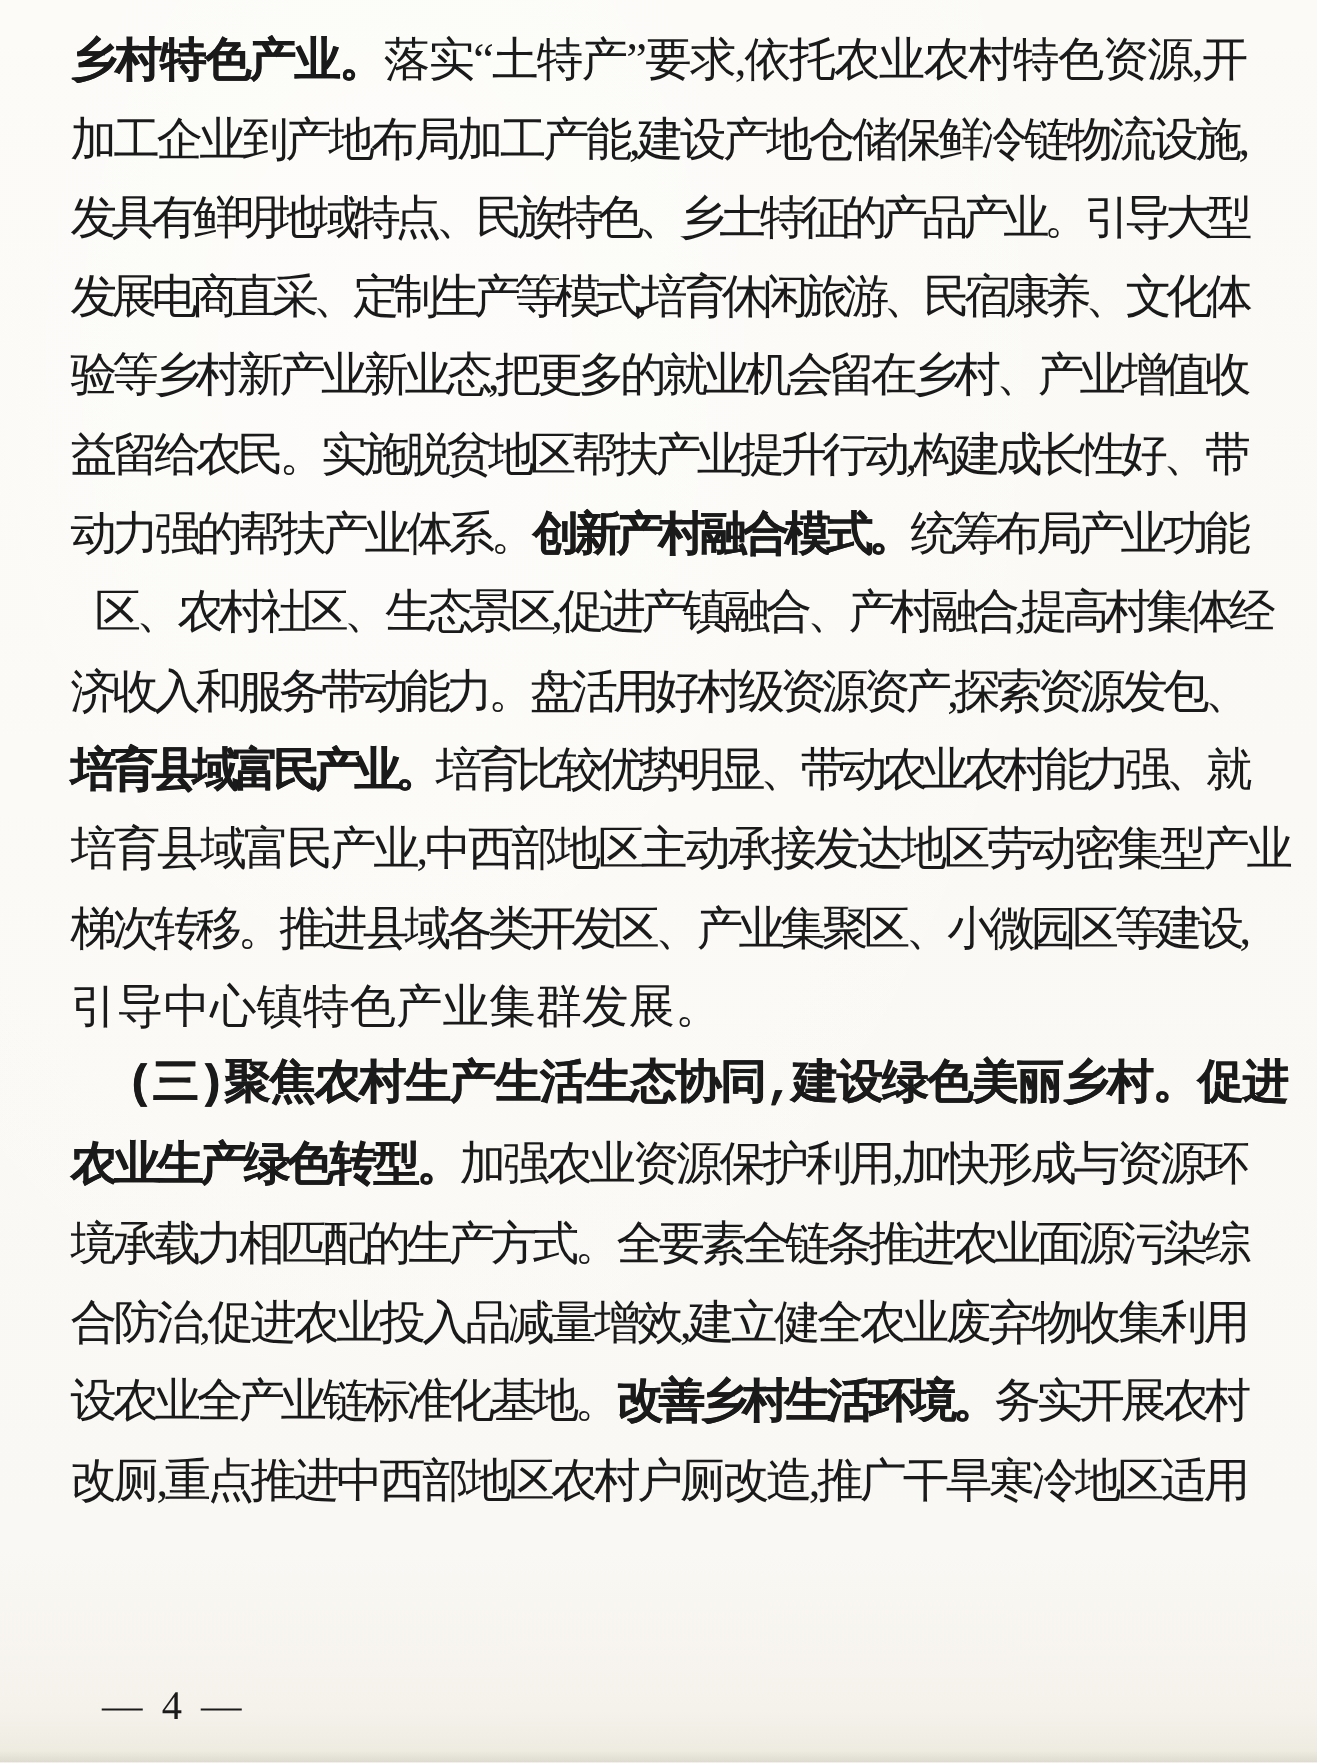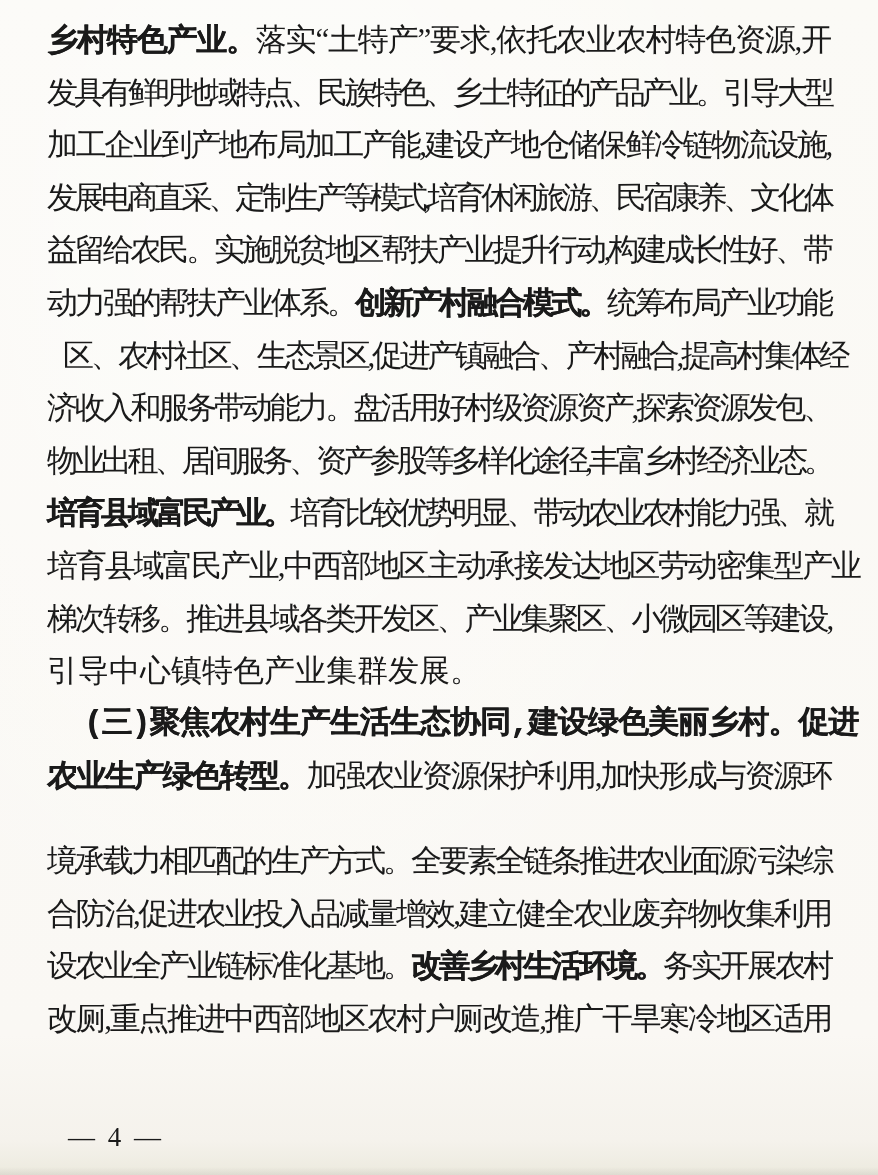--- a/index.html
+++ b/index.html
@@ -64,34 +64,34 @@
     background: linear-gradient(180deg, rgba(0,0,0,0) 0%, rgba(90,85,80,0.10) 100%);
     pointer-events: none;
   }
 </style>
 </head>
 <body>
 
 <div class="page" style="color: rgb(26, 26, 26);">
   <div class="text-block">
       <div class="line" style="letter-spacing: -1.17349px;"><span class="seg b">乡村特色产业。</span><span class="seg">落实“土特产”要求,依托农业农村特色资源,开</span></div>
+      <div class="line" style="letter-spacing: -2.36207px;"><span class="seg">加工企业到产地布局加工产能,建设产地仓储保鲜冷链物流设施,</span></div>
       <div class="line" style="letter-spacing: -3.96552px;"><span class="seg">发具有鲜明地域特点、民族特色、乡土特征的产品产业。引导大型</span></div>
-      <div class="line" style="letter-spacing: -2.36207px;"><span class="seg">加工企业到产地布局加工产能,建设产地仓储保鲜冷链物流设施,</span></div>
       <div class="line" style="letter-spacing: -4.09167px;"><span class="seg">发展电商直采、定制生产等模式,培育休闲旅游、民宿康养、文化体</span></div>
+      <div class="line" style="letter-spacing: -3.16379px;"><span class="seg">验等乡村新产业新业态,把更多的就业机会留在乡村、产业增值收</span></div>
       <div class="line" style="letter-spacing: -3.16379px;"><span class="seg">益留给农民。实施脱贫地区帮扶产业提升行动,构建成长性好、带</span></div>
       <div class="line" style="letter-spacing: -3px;"><span class="seg">动力强的帮扶产业体系。</span><span class="seg b">创新产村融合模式。</span><span class="seg">统筹布局产业功能</span></div>
       <div class="line" style="letter-spacing: -3.31667px; margin-left: 16px;"><span class="seg">区、农村社区、生态景区,促进产镇融合、产村融合,提高村集体经</span></div>
       <div class="line" style="letter-spacing: -3.16379px;"><span class="seg">济收入和服务带动能力。盘活用好村级资源资产,探索资源发包、</span></div>
-      <div class="line" style="letter-spacing: -4.09167px;"><span class="seg">物业出租、居间服务、资产参股等多样化途径,丰富乡村经济业态。</span></div>
       <div class="line" style="letter-spacing: -3.96552px;"><span class="seg b">培育县域富民产业。</span><span class="seg">培育比较优势明显、带动农业农村能力强、就</span></div>
       <div class="line" style="letter-spacing: -2.16964px;"><span class="seg">培育县域富民产业,中西部地区主动承接发达地区劳动密集型产业</span></div>
       <div class="line" style="letter-spacing: -3.16379px;"><span class="seg">梯次转移。推进县域各类开发区、产业集聚区、小微园区等建设,</span></div>
       <div class="line"><span class="seg">引导中心镇特色产业集群发展。</span></div>
       <div class="line indent" style="letter-spacing: -0.940972px; font-family: Liberation Mono, monospace;"><span class="seg b">(三)聚焦农村生产生活生态协同,建设绿色美丽乡村。促进</span></div>
       <div class="line" style="letter-spacing: -2.16964px;"><span class="seg b">农业生产绿色转型。</span><span class="seg">加强农业资源保护利用,加快形成与资源环</span></div>
-      <div class="line" style="letter-spacing: -3px; margin-top: 32px;"><span class="seg">境承载力相匹配的生产方式。全要素全链条推进农业面源污染综</span></div>
+      <div class="line" style="letter-spacing: -3px;"><span class="seg">境承载力相匹配的生产方式。全要素全链条推进农业面源污染综</span></div>
       <div class="line" style="letter-spacing: -2.36207px;"><span class="seg">合防治,促进农业投入品减量增效,建立健全农业废弃物收集利用</span></div>
       <div class="line" style="letter-spacing: -3px;"><span class="seg">设农业全产业链标准化基地。</span><span class="seg b">改善乡村生活环境。</span><span class="seg">务实开展农村</span></div>
       <div class="line" style="letter-spacing: -2.36207px;"><span class="seg">改厕,重点推进中西部地区农村户厕改造,推广干旱寒冷地区适用</span></div>
     </div>
   <div class="page-number">— 4 —</div>
   <div class="scan-edge-bottom"></div>
 </div>
 
 </body></html>

